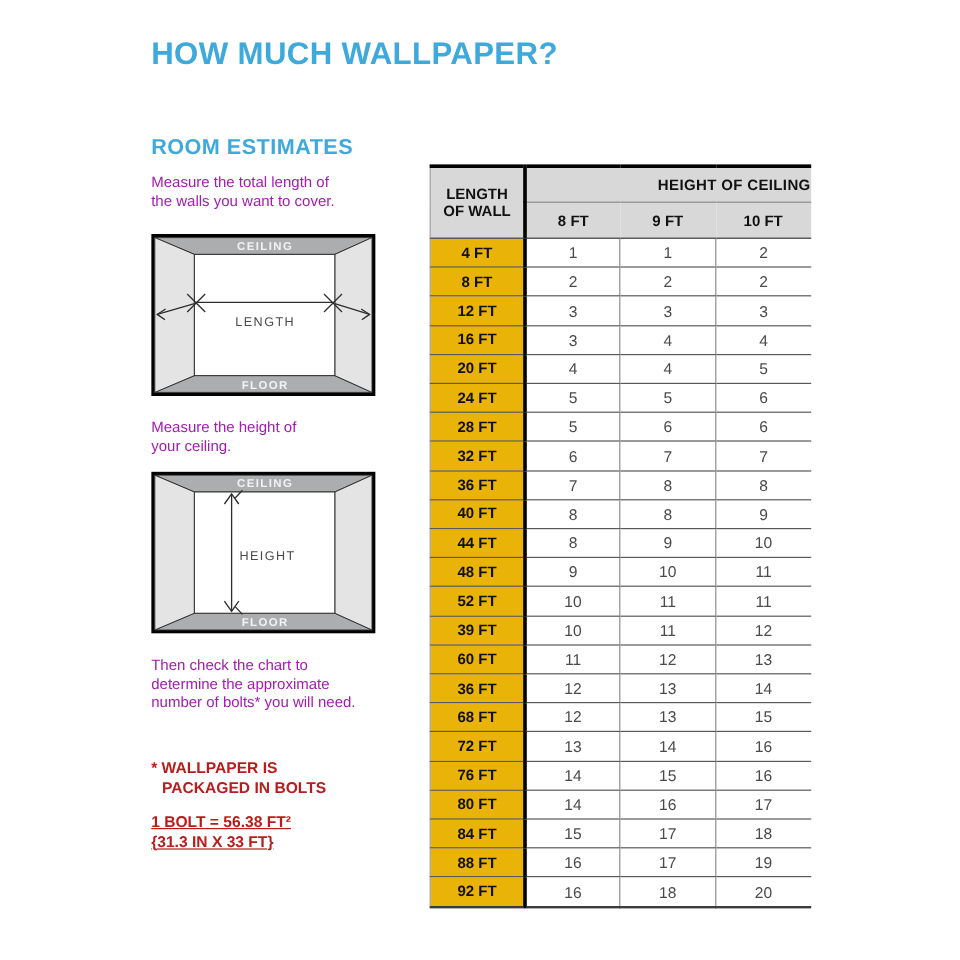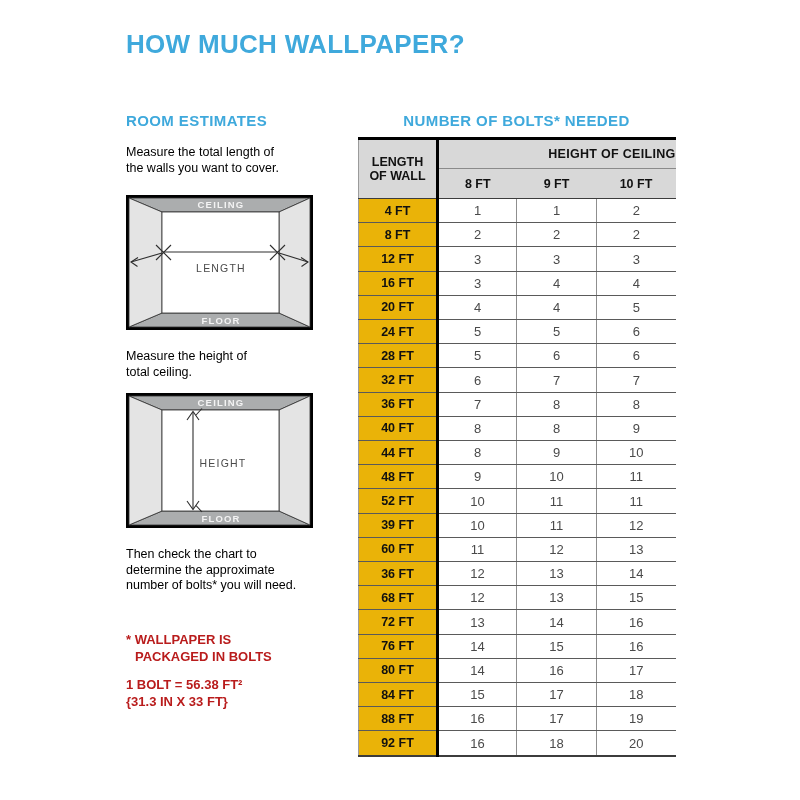--- a/index.html
+++ b/index.html
@@ -6,31 +6,31 @@
   html,body { background:#ffffff; }
   .canvas {
     position:relative; width:800px; height:800px; background:#ffffff;
     font-family:"Liberation Sans", sans-serif; overflow:hidden;
   }
   .page-title {
     position:absolute; left:126px; top:29px;
     font-size:26px; font-weight:bold; letter-spacing:0.3px; color:#3FA9DC;
   }
   .section-heading {
-    font-size:15px; font-weight:bold; letter-spacing:0.4px; color:#3FA9DC;
+    font-size:18px; font-weight:bold; letter-spacing:0.4px; color:#3FA9DC;
   }
   .heading-left { position:absolute; left:126px; top:112px; }
   .heading-table { position:absolute; left:358px; top:112px; width:317px; text-align:center; }
-  .body-text { position:absolute; left:126px; font-size:12.5px; line-height:15.6px; color:#000000; }
+  .body-text { position:absolute; left:126px; font-size:12.5px; line-height:15.6px; color:#a21caf; }
   .p1 { top:145px; }
   .p2 { top:349px; }
   .p3 { top:547px; }
   .note-text { position:absolute; left:126px; font-size:13px; font-weight:bold; color:#b91c1c; line-height:16.5px; }
   .n1 { top:632px; }
-  .n2 { top:677px; }
+  .n2 { top:677px;text-decoration:underline; }
   .n1 .indent { padding-left:9px; }
   .diagram { position:absolute; left:126px; }
   .d1 { top:195px; }
   .d2 { top:393px; }
 
   
   .bolts-table {
     position:absolute; left:358px; top:137px; width:317px; height:620px;
     border-collapse:collapse; table-layout:fixed;
     border-top:3px solid #000;
@@ -86,21 +86,21 @@
       <line x1="36" y1="58" x2="5" y2="67"></line>
       <polyline points="12,62.5 5,67 11.5,71.5"></polyline>
       <line x1="153" y1="58" x2="182" y2="67"></line>
       <polyline points="175,62.5 182,67 175.5,71.5"></polyline>
     </g>
     <text x="95" y="77" text-anchor="middle" font-size="10.5" letter-spacing="1.2" fill="#4a4a4a">LENGTH</text>
   </svg>
 
   <p class="body-text p2">
     <span>Measure the height of</span><br>
-    <span>total ceiling.</span>
+    <span>your ceiling.</span>
   </p>
 
   <svg class="diagram d2" width="187" height="135" viewBox="0 0 187 135">
     <rect x="1.5" y="1.5" width="184" height="132" fill="#ffffff" stroke="#000000" stroke-width="3"></rect>
     <polygon points="3,3 184,3 153,17 36,17" fill="#ABADAE" stroke="#2e2e2e" stroke-width="0.8"></polygon>
     <polygon points="3,132 184,132 153,118 36,118" fill="#ABADAE" stroke="#2e2e2e" stroke-width="0.8"></polygon>
     <polygon points="3,3 36,17 36,118 3,132" fill="#E4E4E4" stroke="#2e2e2e" stroke-width="0.8"></polygon>
     <polygon points="184,3 153,17 153,118 184,132" fill="#E4E4E4" stroke="#2e2e2e" stroke-width="0.8"></polygon>
     <rect x="36" y="17" width="117" height="101" fill="#ffffff" stroke="#2e2e2e" stroke-width="0.8"></rect>
     <text x="95" y="13" text-anchor="middle" font-size="9.5" font-weight="bold" letter-spacing="1.2" fill="#f3f3f3">CEILING</text>
@@ -124,21 +124,20 @@
   <div class="note-text n1">
     <span>* WALLPAPER IS</span><br>
     <span class="indent">PACKAGED IN BOLTS</span>
   </div>
 
   <div class="note-text n2">
     <span>1 BOLT = 56.38 FT²</span><br>
     <span>{31.3 IN X 33 FT}</span>
   </div>
 
-  <h2 class="section-heading heading-table">NUMBER OF BOLTS* NEEDED</h2>
 
   <table class="bolts-table">
     <colgroup>
       <col style="width:79px">
         <col style="width:79px">
         <col style="width:80px">
         <col style="width:79px">
     </colgroup>
     <thead>
       <tr>

